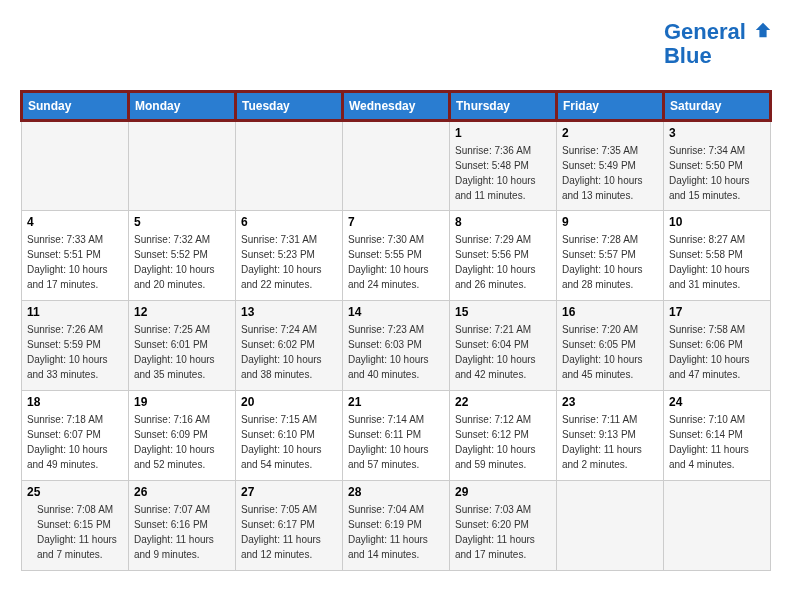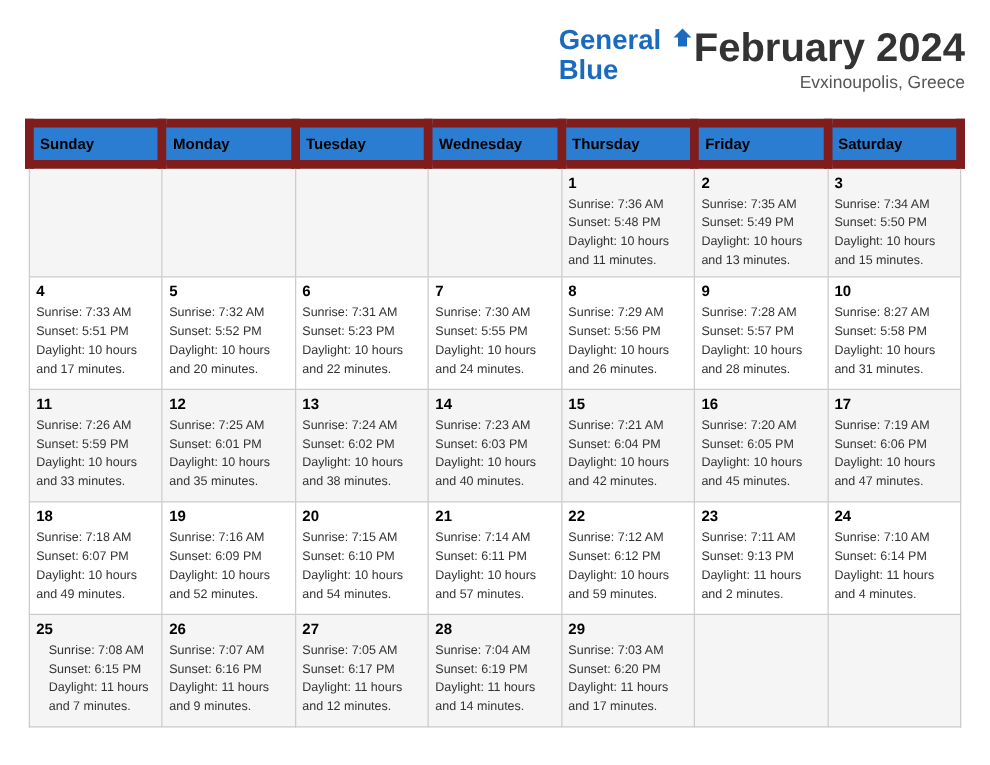--- a/index.html
+++ b/index.html
@@ -46,26 +46,26 @@
       font-size: 14px;
       color: #555;
     }
     table {
       width: 100%;
       border-collapse: collapse;
       font-size: 11px;
     }
     thead tr th {
       background-color: #2a7dd1;
-      color: #000000;
+      color: #ffffff;
       text-align: left;
       padding: 6px 5px;
       font-size: 12px;
       font-weight: bold;
-      border: 7px solid #7f1d1d;
+      border: 3px solid #7f1d1d;
     }
     tbody tr td {
       border: 1px solid #ccc;
       vertical-align: top;
       padding: 4px 5px;
       height: 90px;
       width: 14.28%;
     }
     tbody tr:nth-child(odd) td {
       background-color: #f5f5f5;
@@ -93,24 +93,20 @@
     <div>
       <div class="logo-text">
         <span>General</span>
         <svg class="logo-icon" viewBox="0 0 20 20">
           <polygon points="10,2 18,10 14,10 14,18 6,18 6,10 2,10" fill="#1a6bbf"></polygon>
         </svg>
         <br><span style="color:#1a6bbf;">Blue</span>
       </div>
     </div>
   </div>
-  <div class="title-block">
-    <div class="month-title">February 2024</div>
-    <div class="location">Evxinoupolis, Greece</div>
-  </div>
 </div>
 
 <table>
   <thead>
     <tr id="header-row">
         <th>Sunday</th>
         <th>Monday</th>
         <th>Tuesday</th>
         <th>Wednesday</th>
         <th>Thursday</th>
@@ -235,21 +231,21 @@
         </td>
         <td>
           <span class="day-num">16</span>
           <div class="day-info" style="white-space: pre-line;">Sunrise: 7:20 AM
 Sunset: 6:05 PM
 Daylight: 10 hours
 and 45 minutes.</div>
         </td>
         <td>
           <span class="day-num">17</span>
-          <div class="day-info" style="white-space: pre-line;">Sunrise: 7:19 AM
+          <div class="day-info" style="white-space: pre-line;">Sunrise: 7:58 AM
 Sunset: 6:06 PM
 Daylight: 10 hours
 and 47 minutes.</div>
         </td>
       </tr>
       <tr>
         <td>
           <span class="day-num">18</span>
           <div class="day-info" style="white-space: pre-line;">Sunrise: 7:18 AM
 Sunset: 6:07 PM

